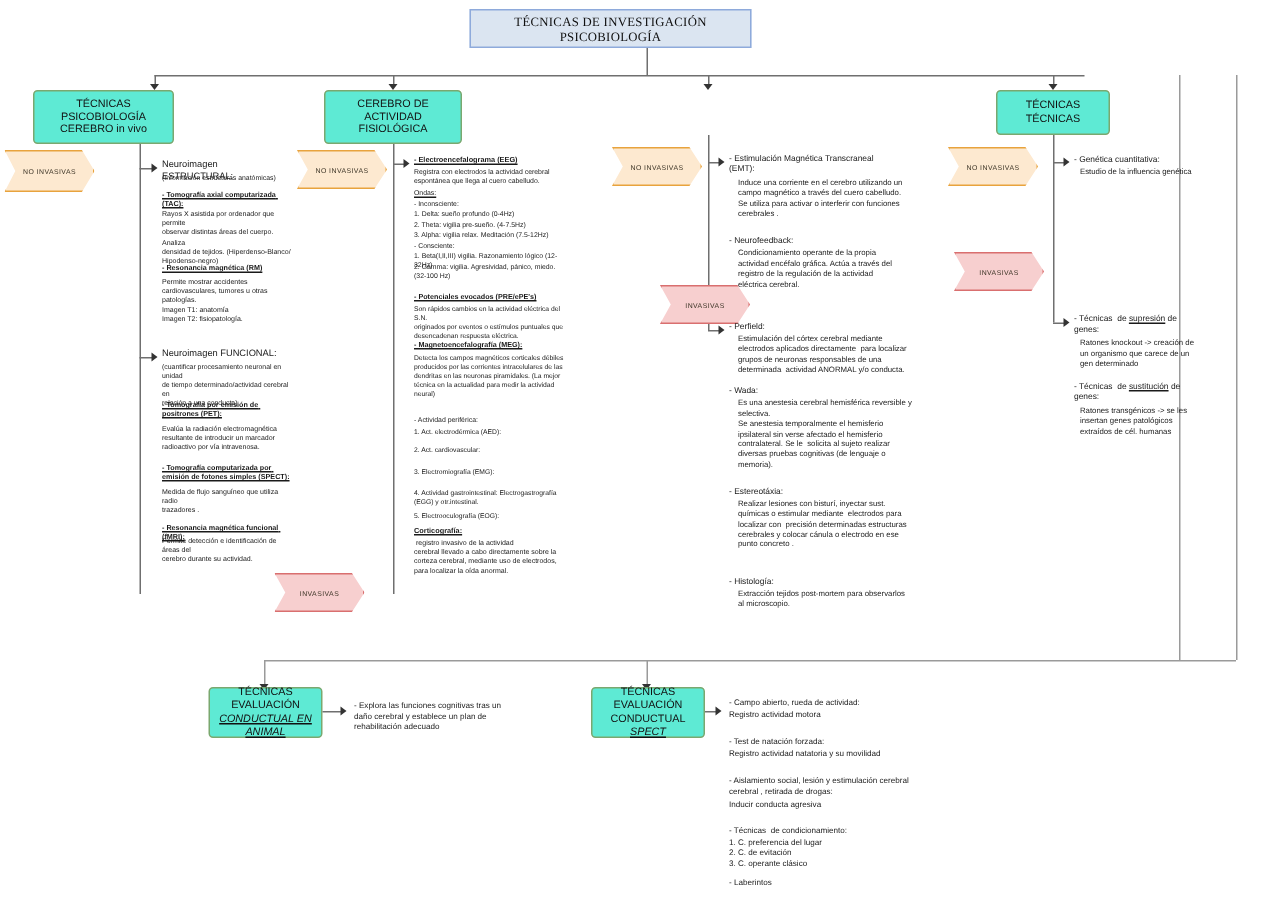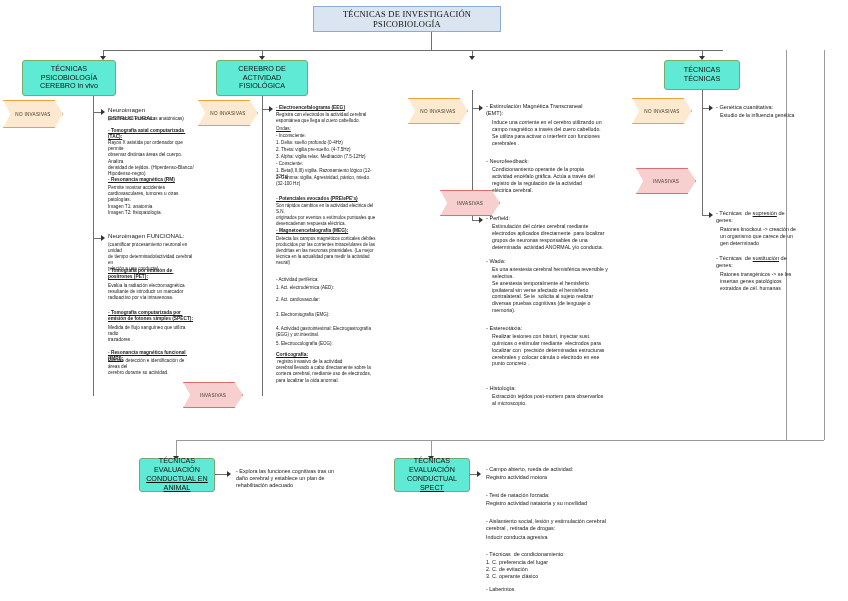--- a/index.html
+++ b/index.html
@@ -28,21 +28,21 @@
   }
 
   
   .cat-box{
     background:#5eead4;border:1px solid #7aa86f;border-radius:3px;
     display:flex;align-items:center;justify-content:center;
     text-align:center;font-size:7.2px;line-height:1.22;color:#111;
     padding:2px 3px;
   }
   .cat-box span{display:block;}
-  .cat-underline{text-decoration:underline;}
+  .cat-underline{text-decoration:underline;font-style:italic;}
 
   
   .banner{
     display:flex;align-items:center;justify-content:center;
     font-size:4.6px;letter-spacing:.3px;color:#3d3527;
     text-align:center;
     clip-path:polygon(0% 0%, 86% 0%, 100% 50%, 86% 100%, 0% 100%, 12% 50%);
   }
   .banner.no{background:#fde9d0;border:1px solid #e8a33d;}
   .banner.si{background:#f7cfcf;border:1px solid #d96f6f;}

